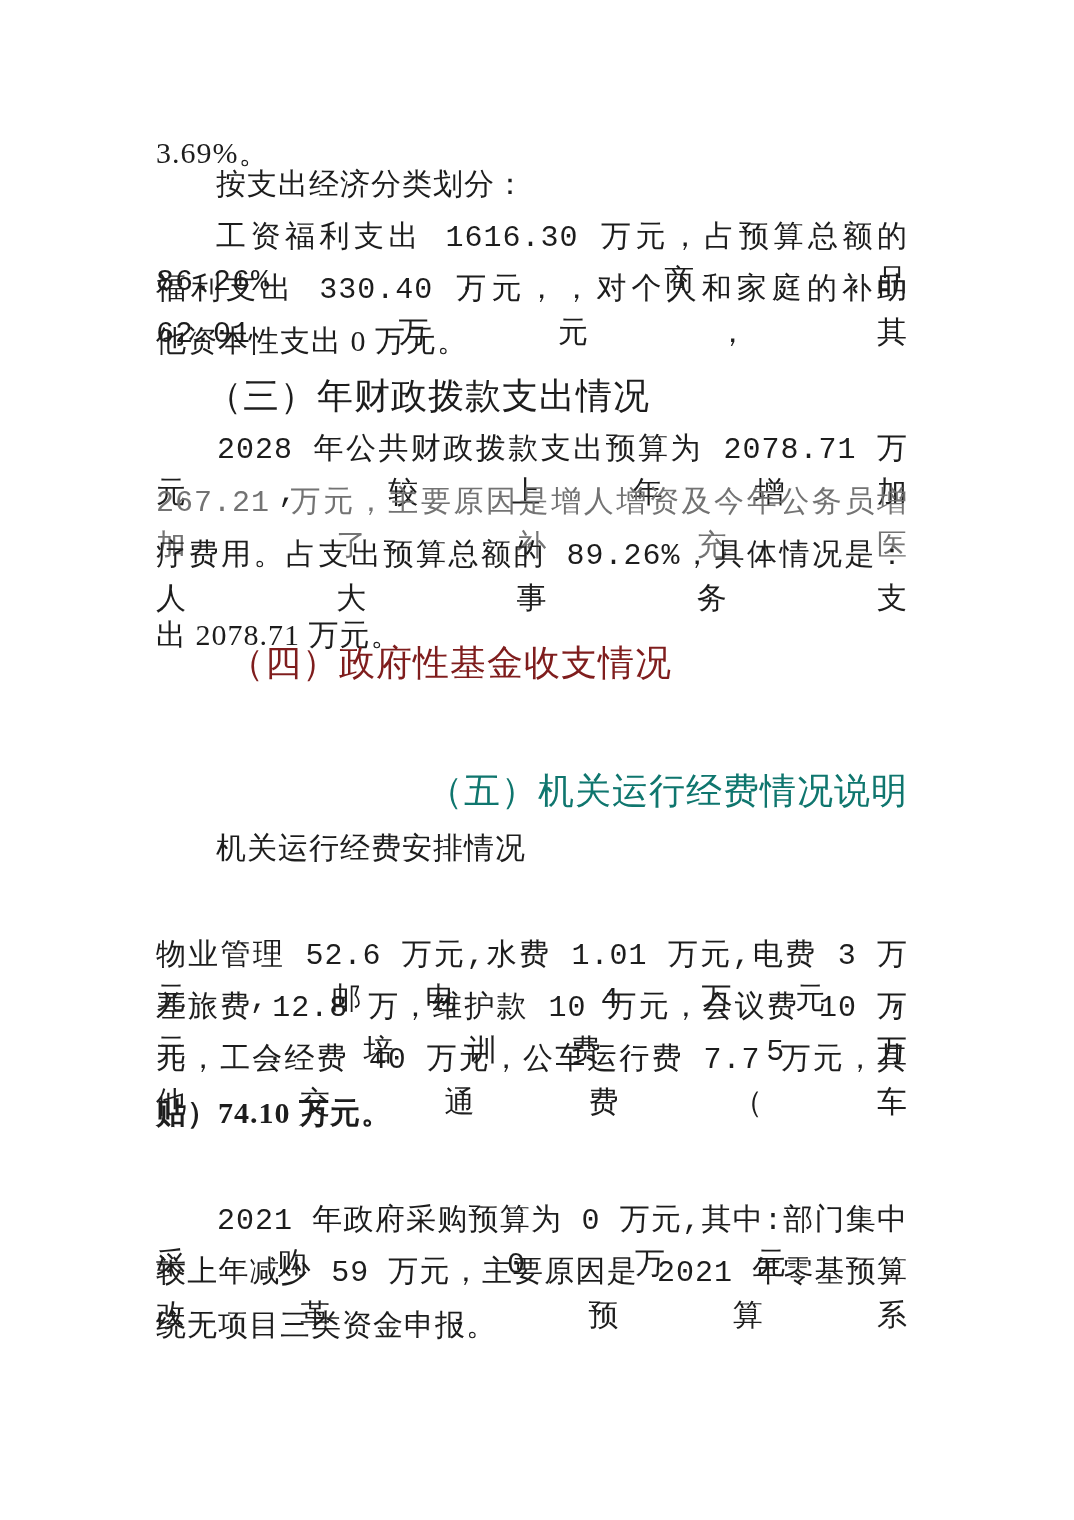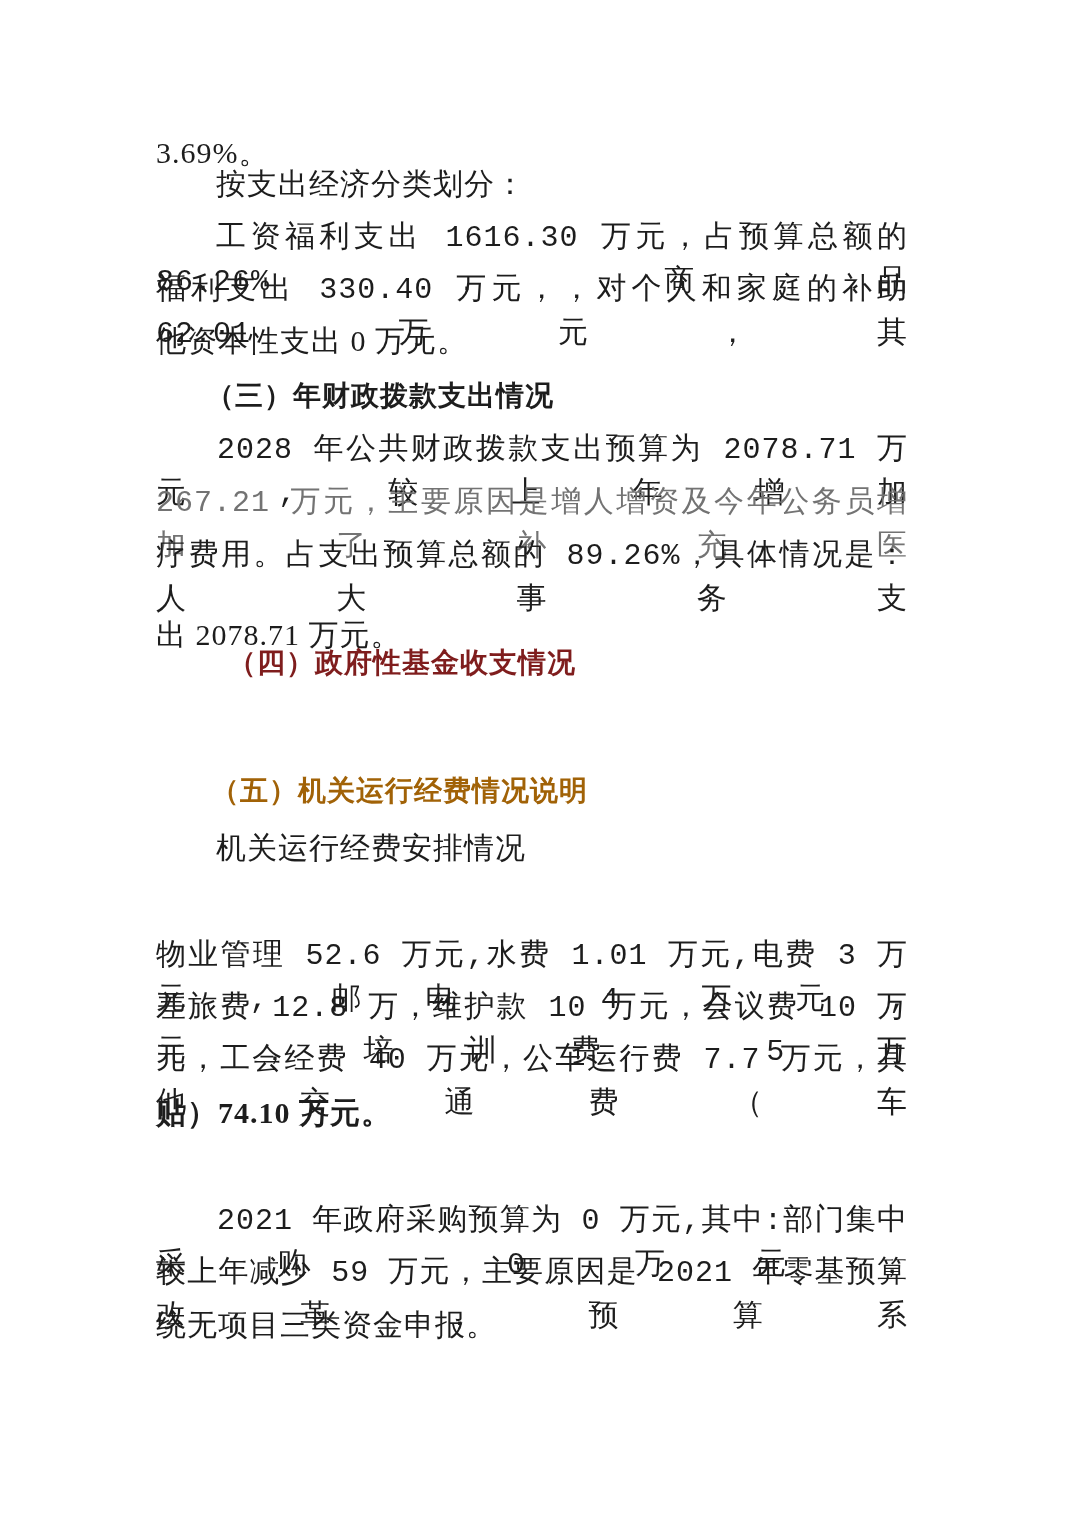--- a/index.html
+++ b/index.html
@@ -30,40 +30,40 @@
     letter-spacing: 1px;
     color: #1d1d1d;
     white-space: normal;
   }
   .line.justify {
     text-align: justify;
     text-align-last: justify;
     font-family: Liberation Mono, monospace;
   }
   .line.bold {
-    font-weight: bold;
-    font-size: 28px;
+    font-weight: normal;
+    font-size: 36px;
   }
 </style>
 </head>
 <body>
 
 <main class="page" id="doc-page" style="background: rgb(255, 255, 255);">
     <div class="line" style="top: 131px; color: rgb(29, 29, 29);">3.69%。</div>
     <div class="line" style="top: 162px; text-indent: 60px; color: rgb(29, 29, 29);">按支出经济分类划分：</div>
     <div class="line justify" style="top: 216px; text-indent: 60px; color: rgb(29, 29, 29);">工资福利支出 1616.30 万元，占预算总额的 86.26%，商品</div>
     <div class="line justify" style="top: 268px; color: rgb(29, 29, 29);">福利支出 330.40 万元，，对个人和家庭的补助 62.01 万元，其</div>
     <div class="line" style="top: 319px; color: rgb(29, 29, 29);">他资本性支出 0 万元。</div>
     <div class="line bold" style="top: 374px; text-indent: 50px; color: rgb(29, 29, 29);">（三）年财政拨款支出情况</div>
     <div class="line justify" style="top: 428px; text-indent: 61px; color: rgb(29, 29, 29);">2028 年公共财政拨款支出预算为 2078.71 万元,较上年增加</div>
     <div class="line justify" style="top: 481px; color: #737373;">267.21 万元，主要原因是增人增资及今年公务员增加了补充医</div>
     <div class="line justify" style="top: 534px; color: rgb(29, 29, 29);">疗费用。占支出预算总额的 89.26%，具体情况是：人大事务支</div>
     <div class="line" style="top: 593px; color: rgb(29, 29, 29); margin-top: 20px;">出 2078.71 万元。</div>
     <div class="line bold" style="top: 641px; text-indent: 72px; color: #7f1d1d;">（四）政府性基金收支情况</div>
-    <div class="line bold" style="top: 769px; text-indent: 55px; color: #a16207;">（五）机关运行经费情况说明</div>
+    <div class="line bold" style="top: 769px; text-indent: 55px; color: #0f766e; text-align: right;">（五）机关运行经费情况说明</div>
     <div class="line" style="top: 826px; text-indent: 60px; color: rgb(29, 29, 29);">机关运行经费安排情况</div>
     <div class="line justify" style="top: 934px; color: rgb(29, 29, 29);">物业管理 52.6 万元,水费 1.01 万元,电费 3 万元,邮电 4 万元,</div>
     <div class="line justify" style="top: 986px; color: rgb(29, 29, 29);">差旅费 12.8 万，维护款 10 万元，会议费 10 万元，培训费 5 万</div>
     <div class="line justify" style="top: 1038px; color: rgb(29, 29, 29);">元，工会经费 40 万元，公车运行费 7.7 万元，其他交通费（车</div>
     <div class="line" style="top: 1091px; color: rgb(29, 29, 29); font-weight: bold;">贴）74.10 万元。</div>
     <div class="line justify" style="top: 1199px; text-indent: 61px; color: rgb(29, 29, 29);">2021 年政府采购预算为 0 万元,其中:部门集中采购 0 万元，</div>
     <div class="line justify" style="top: 1251px; color: rgb(29, 29, 29);">较上年减少 59 万元，主要原因是 2021 年零基预算改革，预算系</div>
     <div class="line" style="top: 1303px; color: rgb(29, 29, 29);">统无项目三类资金申报。</div>
   </main>
 

